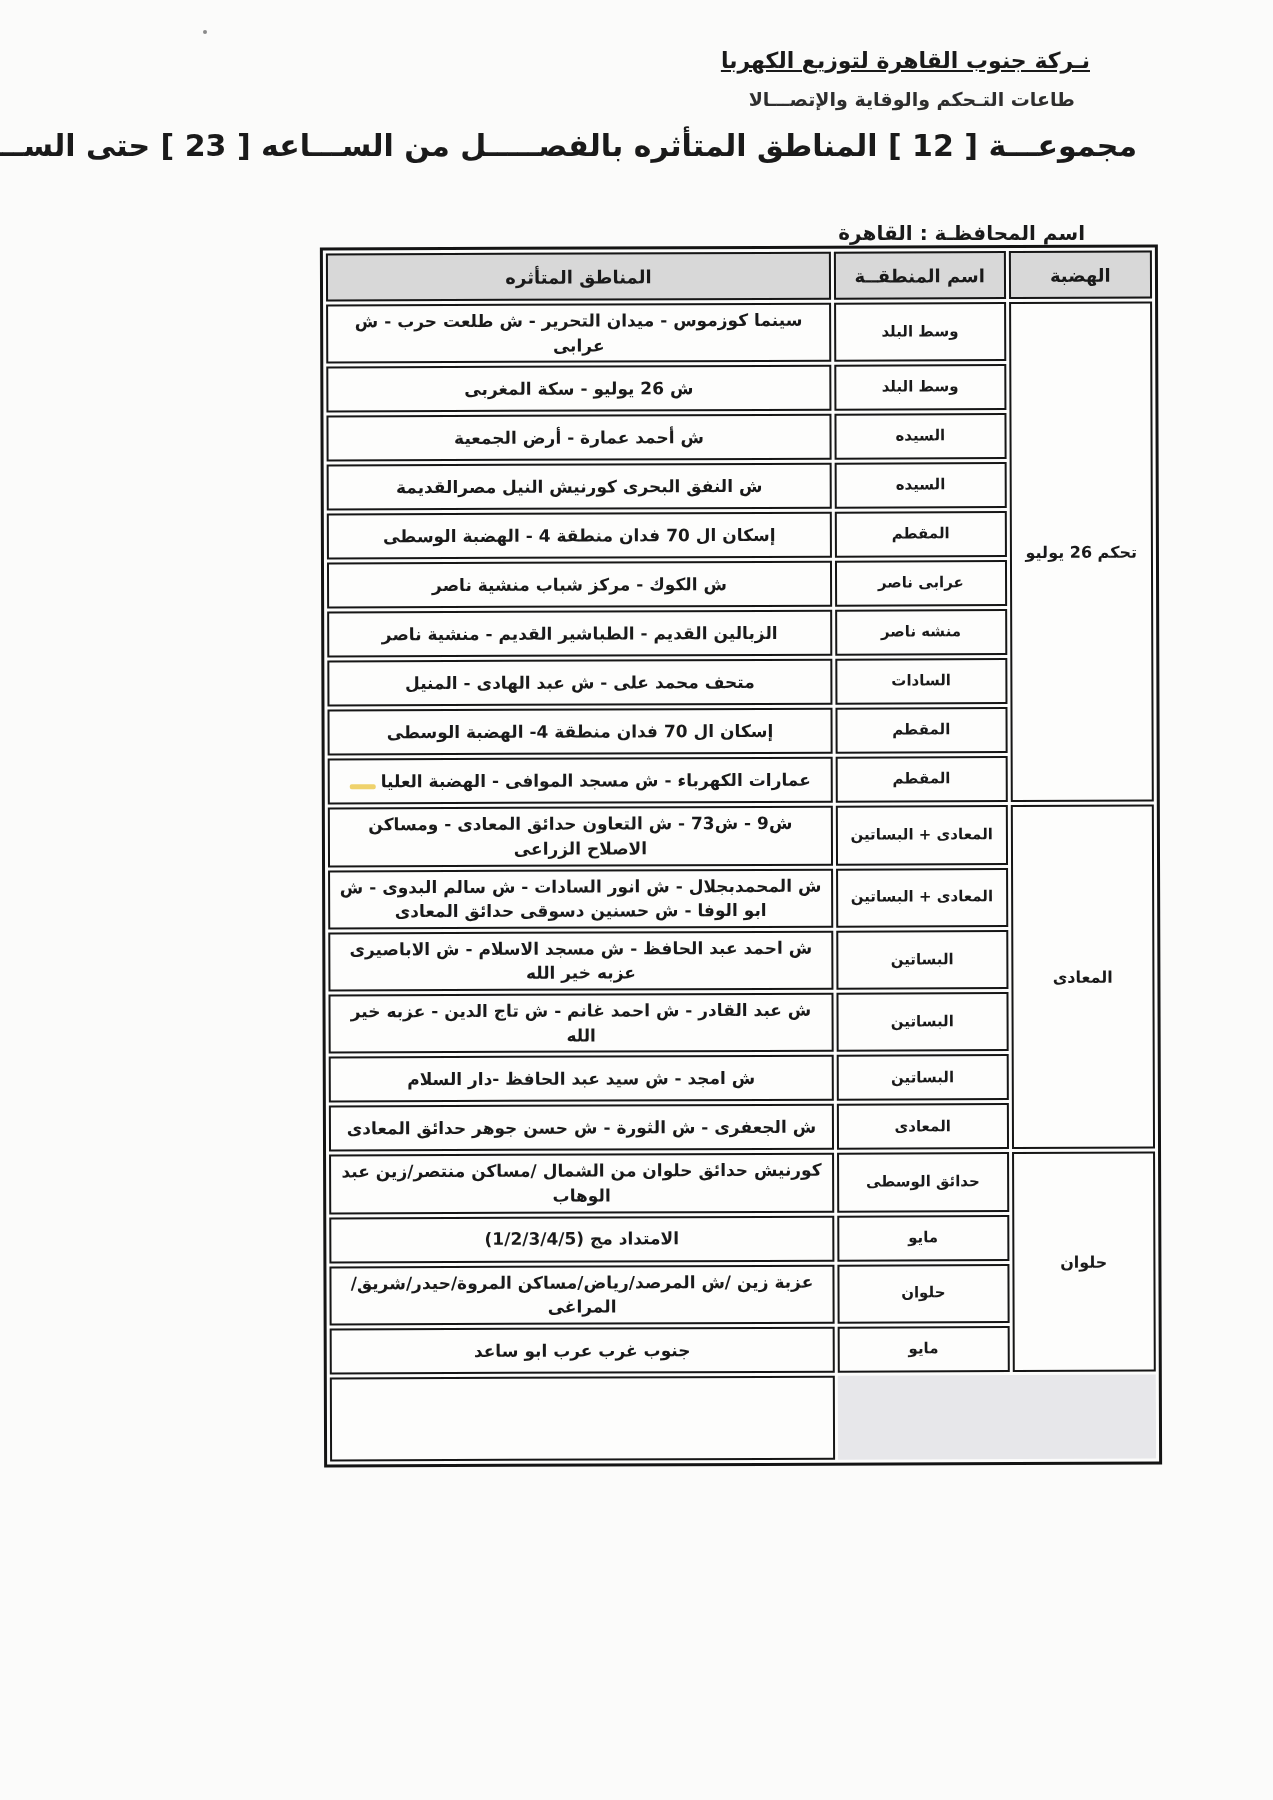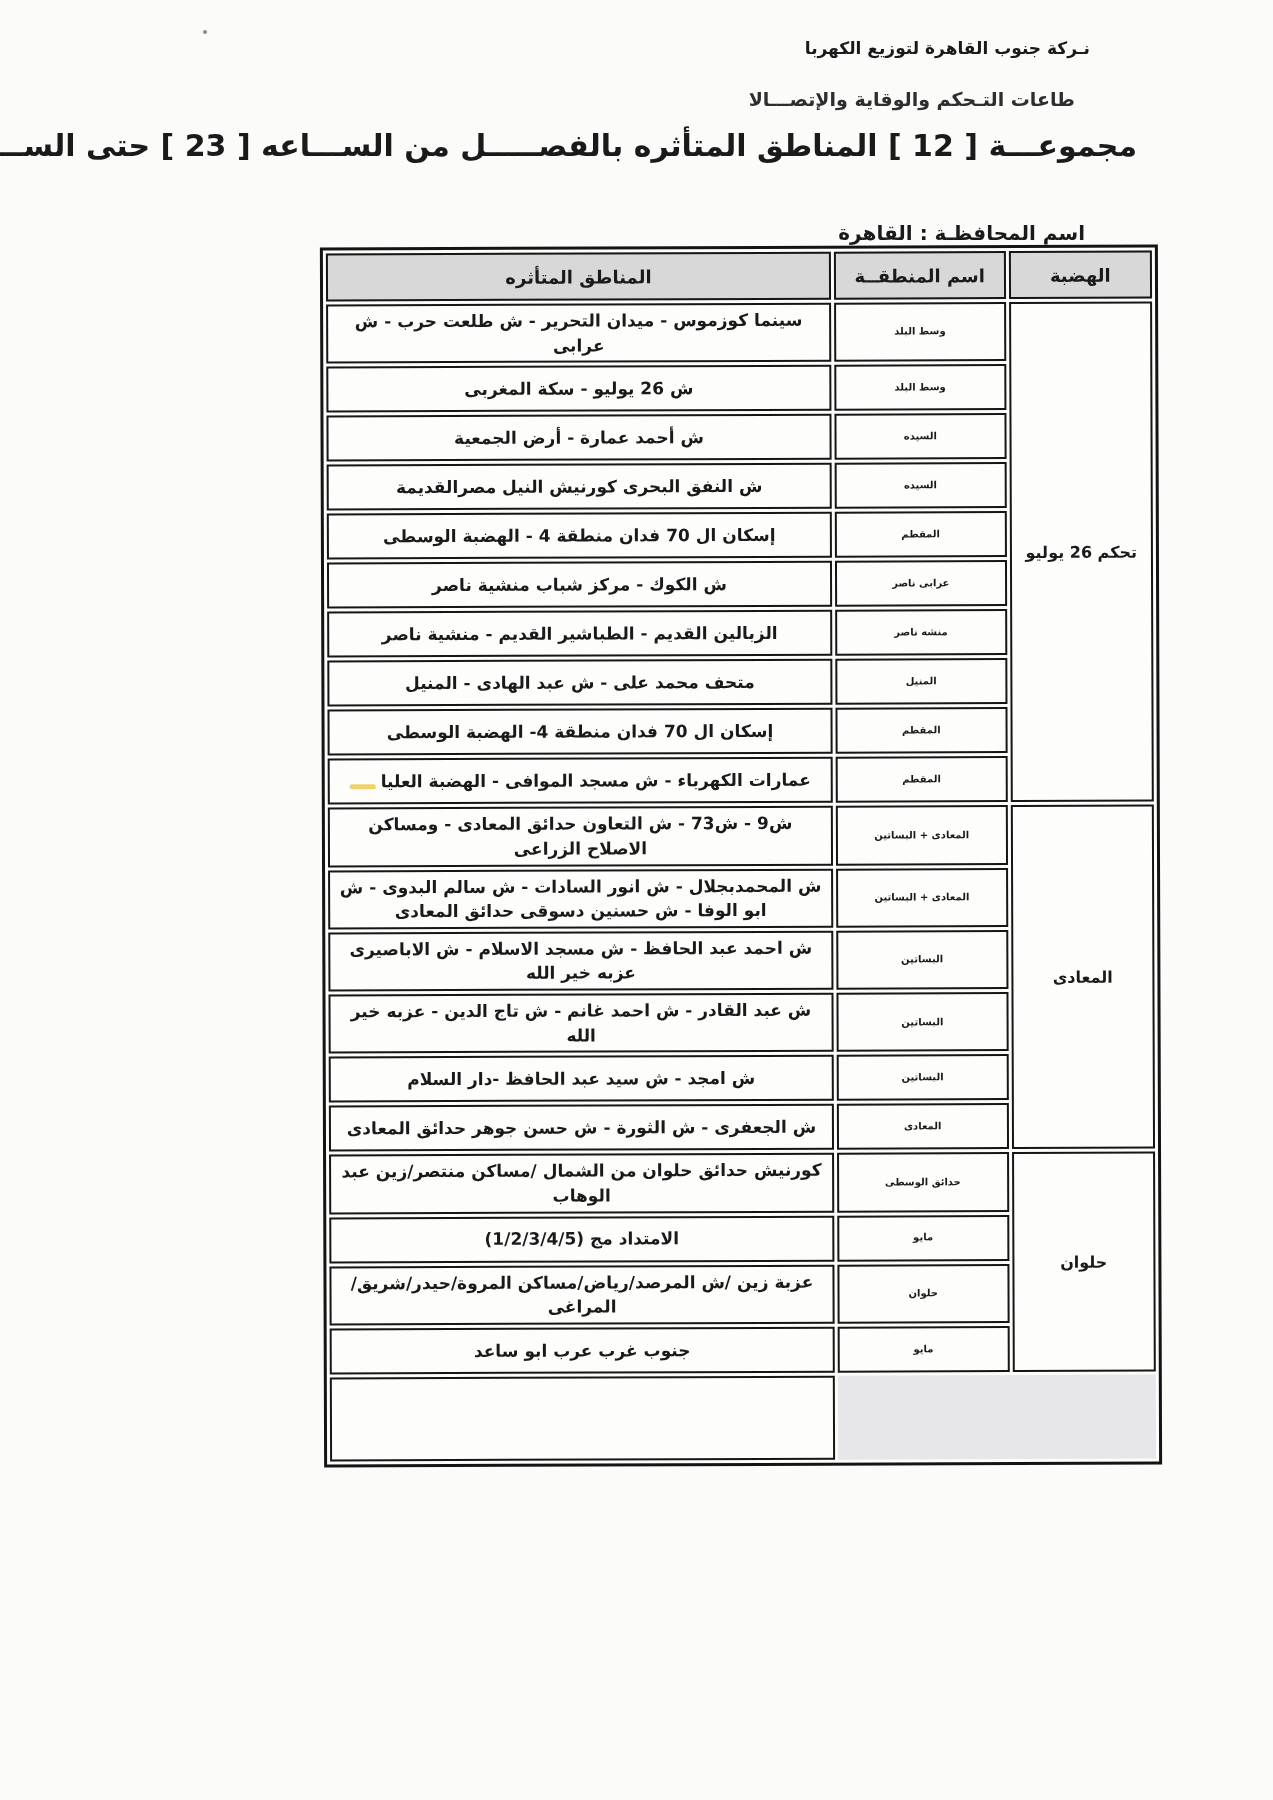--- a/index.html
+++ b/index.html
@@ -5,21 +5,21 @@
   html,body { margin:0; padding:0; }
   body {
     width:1273px; height:1800px;
     background:#fbfbfa;
     font-family:"DejaVu Sans", sans-serif;
     color:#1a1a1a;
     position:relative;
     overflow:hidden;
   }
   .hdr { position:absolute; font-weight:bold; white-space:nowrap; direction:rtl; }
-  .company { top:38px;  right:183px; font-size:17px; }
+  .company { top:48px;  right:183px; font-size:22px;text-decoration:underline; }
   .dept    { top:88px;  right:198px; font-size:19px; color:#2e2e2e;margin-left:38px; }
   .title   { top:128px; right:136px; font-size:30px; }
   .gov     { top:181px; right:188px; font-size:20px;margin-top:40px; }
 
   .artifact-dot { position:absolute; left:203px; top:30px; width:4px; height:4px;
                   background:#8a8a8a; border-radius:50%; }
 
   .table-wrap { position:absolute; top:246px; left:322px; transform:rotate(-0.2deg); }
   table {
     border-collapse:separate;
@@ -40,21 +40,21 @@
   td {
     border:2px solid #161616;
     background:#fdfdfc;
     font-weight:bold;
     text-align:center; vertical-align:middle;
     padding:3px 8px;
     line-height:1.45;
     overflow:hidden;
   }
   td.affected { font-size:17px; height:36px; }
-  td.area     { font-size:10px;margin-top:44px; }
+  td.area     { font-size:15px;margin-top:44px; }
   td.control  { font-size:16px; }
   td.empty-affected { height:74px; }
   td.gray-cell { border:none; background:#e7e7ea; }
 
   .yellow-mark {
     display:inline-block; width:26px; height:5px;
     background:#e9c33c; border-radius:2px;
     vertical-align:-2px; margin-right:5px; opacity:.75;
   }
 </style>
@@ -111,21 +111,21 @@
           </tr>
           <tr>
             <td class="area">عرابى ناصر</td>
             <td class="affected">ش الكوك - مركز شباب منشية ناصر</td>
           </tr>
           <tr>
             <td class="area">منشه ناصر</td>
             <td class="affected">الزبالين القديم - الطباشير القديم - منشية ناصر</td>
           </tr>
           <tr>
-            <td class="area">المنيل</td>
+            <td class="area">السادات</td>
             <td class="affected">متحف محمد على - ش عبد الهادى - المنيل</td>
           </tr>
           <tr>
             <td class="area">المقطم</td>
             <td class="affected">إسكان ال 70 فدان منطقة 4- الهضبة الوسطى</td>
           </tr>
           <tr>
             <td class="area">المقطم</td>
             <td class="affected">عمارات الكهرباء - ش مسجد الموافى - الهضبة العليا<span class="yellow-mark"></span></td>
           </tr>

